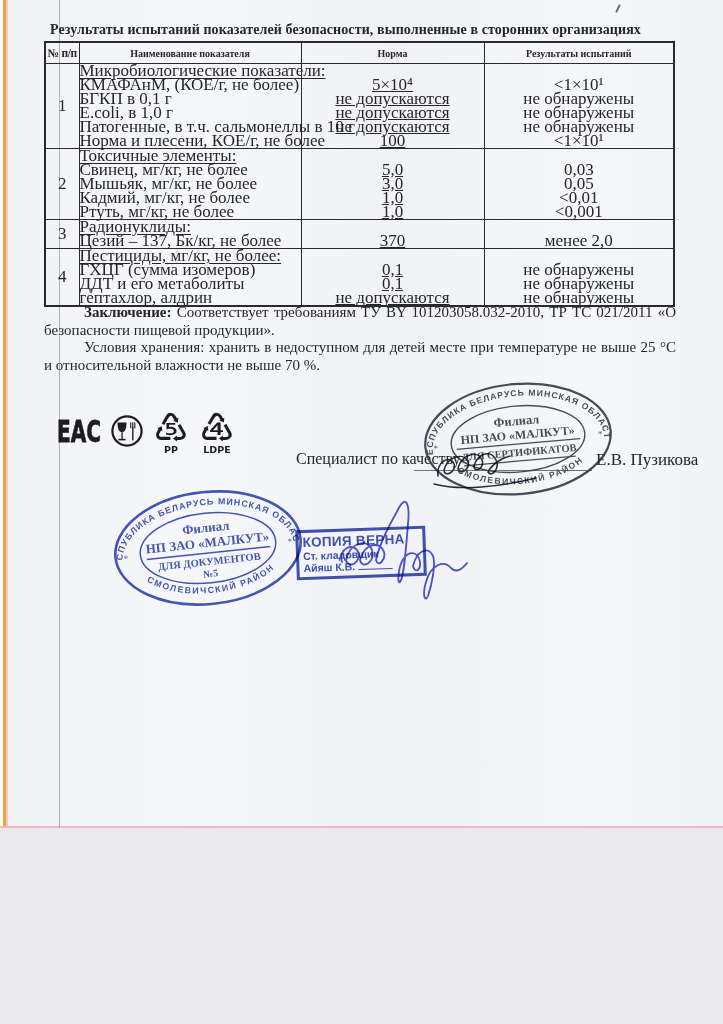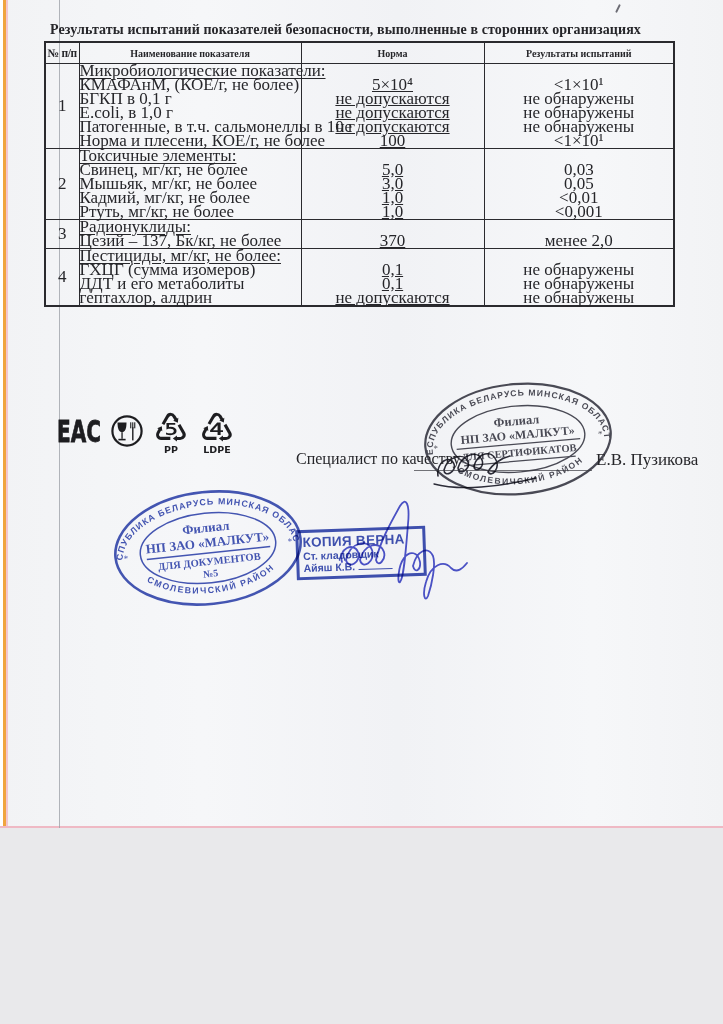--- a/index.html
+++ b/index.html
@@ -199,20 +199,22 @@
         </tr>
         <tr>
           <td class="c-name">гептахлор, алдрин</td>
           <td class="c-norm">не допускаются</td>
           <td class="c-res">не обнаружены</td>
         </tr>
       </tbody>
     </table>
 
   <div class="paras">
+    <p><b>Заключение:</b> <span>Соответствует требованиям ТУ BY 101203058.032-2010, ТР ТС 021/2011 «О безопасности пищевой продукции».</span></p>
+    <p><span>Условия хранения: хранить в недоступном для детей месте при температуре не выше 25 °С и относительной влажности не выше 70 %.</span></p>
   </div>
 
   <div class="marks">
     <svg width="46" height="34" viewBox="0 0 46 34">
       <text x="23" y="28" text-anchor="middle" font-family="'DejaVu Sans',sans-serif" font-weight="bold" font-size="30" textLength="44" lengthAdjust="spacingAndGlyphs" fill="#1d1d20" stroke="#1d1d20" stroke-width="0.8">EAC</text>
     </svg>
     <svg width="34" height="34" viewBox="0 0 34 34">
       <circle cx="17" cy="17" r="14.6" fill="none" stroke="#1d1d20" stroke-width="2.2"></circle>
       <path d="M7.5,8.5 L16.5,8.5 C16.5,14.8 15,18.2 12,18.2 C9,18.2 7.5,14.8 7.5,8.5 Z" fill="#1d1d20"></path>
       <rect x="11.4" y="18.2" width="1.3" height="6.6" fill="#1d1d20"></rect>

